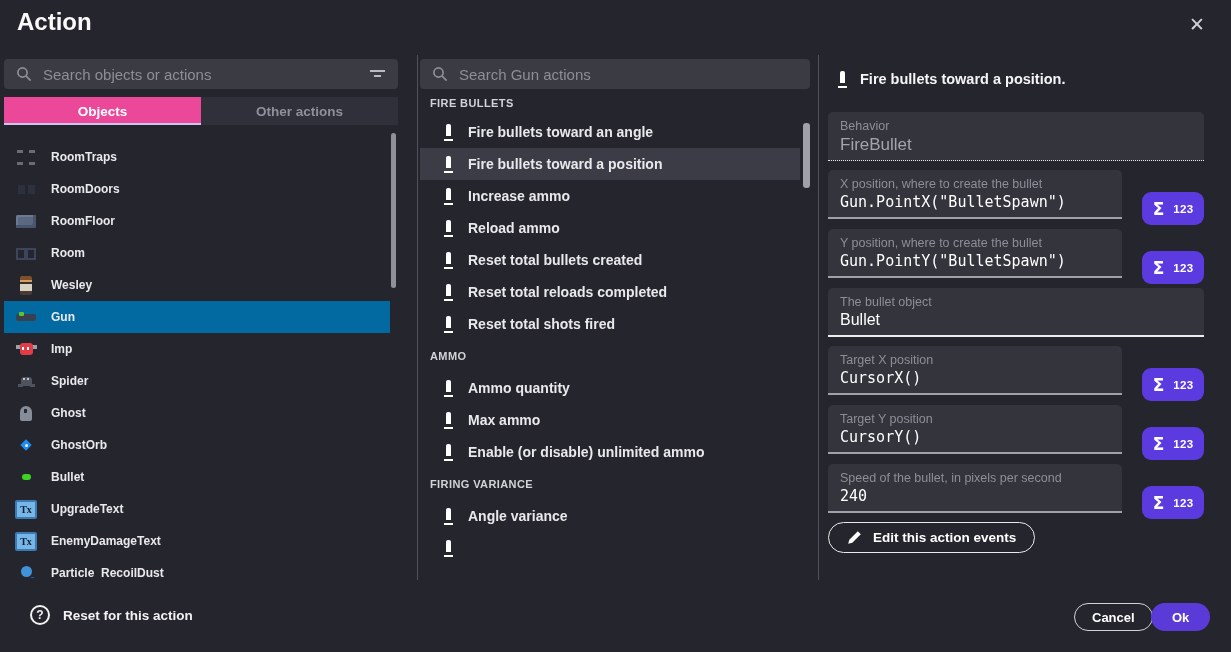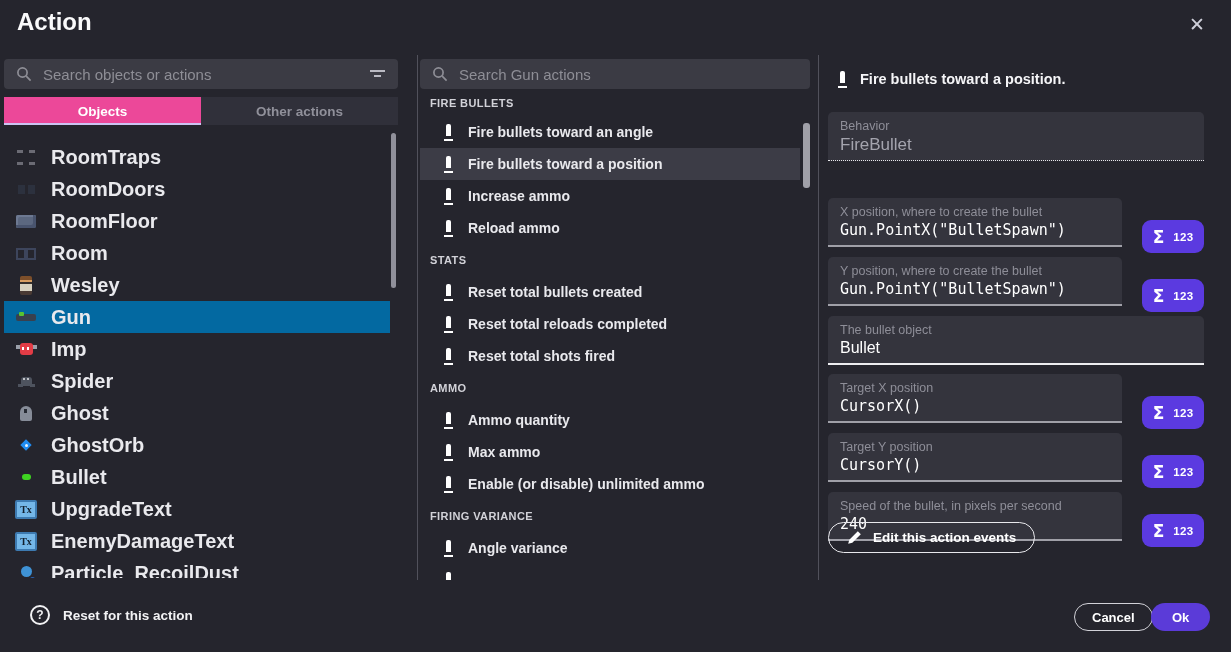--- a/index.html
+++ b/index.html
@@ -25,21 +25,21 @@
   
   .left-panel { position:absolute; left:4px; top:59px; width:394px; }
   .tabs { margin-top:8px; height:28px; display:flex; }
   .tab { flex:1; border:none; font-family:"Liberation Sans",sans-serif; font-size:13.5px; font-weight:700; cursor:pointer; position:relative; }
   .tab.sel { background:#ec4899; color:#ffffff; }
   .tab.sel::after { content:""; position:absolute; left:0; right:0; bottom:0; height:2px; background:#cdc4f2; }
   .tab.unsel { background:#30303a; color:#90909a; }
   .obj-list { margin-top:16px; height:437px; overflow:hidden; position:relative; }
   .obj-row { height:32px; width:386px; display:flex; align-items:center; padding-left:11px; gap:14px; cursor:pointer; }
   .obj-row.sel { background:#0369a1; }
-  .obj-row .lbl { font-size:20px; font-weight:700; color:#e9e9ed; white-space:nowrap; }
+  .obj-row .lbl { font-size:12px; font-weight:700; color:#e9e9ed; white-space:nowrap; }
   .scroll-thumb { position:absolute; background:#90909a; border-radius:3px; }
   .left-thumb { left:387px; top:74px; width:5px; height:155px; }
 
   
   .oicon { width:22px; height:22px; position:relative; flex:none; display:flex; align-items:center; justify-content:center; }
   .oicon::before, .oicon::after { content:""; }
   .i-roomtraps::before { width:18px; height:9px; border-top:3px dashed #6b6b74; border-bottom:3px dashed #6b6b74; }
   .i-roomdoors::before { width:17px; height:9px; background:linear-gradient(90deg,#2c313e 0 44%,transparent 44% 56%,#2c313e 56%); }
   .i-roomfloor::before { width:20px; height:13px; background:#5c6880; border-radius:2px; box-shadow:inset -3px -3px 0 #49546e, inset 2px 2px 0 #6d7992; }
   .i-room::before { position:absolute; left:1px; top:6px; width:6px; height:8px; border:2px solid #3d455c; }
@@ -87,21 +87,21 @@
   
   .right-panel { position:absolute; left:828px; top:0; width:376px; }
   .rp-header { position:absolute; top:71px; display:flex; align-items:flex-start; gap:13px; padding-left:10px; }
   .rp-header .lbl { font-size:14.5px; font-weight:700; color:#f5f5f7; }
   .fieldbox { background:#34343d; border-radius:5px 5px 0 0; padding:7px 12px 0 12px; }
   .fieldbox .flabel { font-size:12.5px; color:#8e8e98; }
   .fieldbox .fvalue { margin-top:2px; font-size:16px; color:#fff; white-space:nowrap; }
   .fieldbox .fvalue.mono { font-family:"DejaVu Sans Mono",monospace; font-size:15px; }
   .behavior-box { position:absolute; top:112px; width:376px; height:49px; border-bottom:1.5px dotted #e6e6ea; }
   .behavior-box .fvalue { font-size:17px; color:#a4a4ae; }
-  .frow { position:absolute; display:flex; width:376px; height:56px;margin-top:28px; }
+  .frow { position:absolute; display:flex; width:376px; height:56px; }
   .frow .fieldbox { width:294px; height:49px; border-bottom:2px solid #a0a0a8; }
   .frow.full .fieldbox { width:376px; border-bottom:2px solid #ededf0; }
   .frow.r1 { top:170px; } .frow.r2 { top:229px; } .frow.r3 { top:288px; }
   .frow.r4 { top:346px; } .frow.r5 { top:405px; } .frow.r6 { top:464px; }
   .sigma-btn { margin-left:auto; align-self:flex-end; margin-bottom:1px; width:62px; height:33px;
     border:none; border-radius:9px; background:#5b3ae0; color:#fff; display:flex; align-items:center; justify-content:center; gap:9px; cursor:pointer; }
   .sigma-btn .sg { font-size:17px; font-weight:700; font-family:"DejaVu Sans",sans-serif; }
   .sigma-btn .s123 { font-size:11.5px; font-weight:800; letter-spacing:.3px; font-family:"Liberation Sans",sans-serif; }
   .edit-btn { position:absolute; top:522px; left:0; height:31px; padding:0 18px; display:inline-flex; align-items:center; gap:11px;
     background:transparent; border:1.5px solid #e8e8ec; border-radius:16px; color:#fff; cursor:pointer;
@@ -228,21 +228,20 @@
         <span class="lbl">Fire bullets toward a position</span>
       </div>
     <div class="act-row">
         <span class="cartridge"></span>
         <span class="lbl">Increase ammo</span>
       </div>
     <div class="act-row">
         <span class="cartridge"></span>
         <span class="lbl">Reload ammo</span>
       </div>
-    <div class="act-hdr">STATS</div>
     <div class="act-row">
         <span class="cartridge"></span>
         <span class="lbl">Reset total bullets created</span>
       </div>
     <div class="act-row">
         <span class="cartridge"></span>
         <span class="lbl">Reset total reloads completed</span>
       </div>
     <div class="act-row">
         <span class="cartridge"></span>

